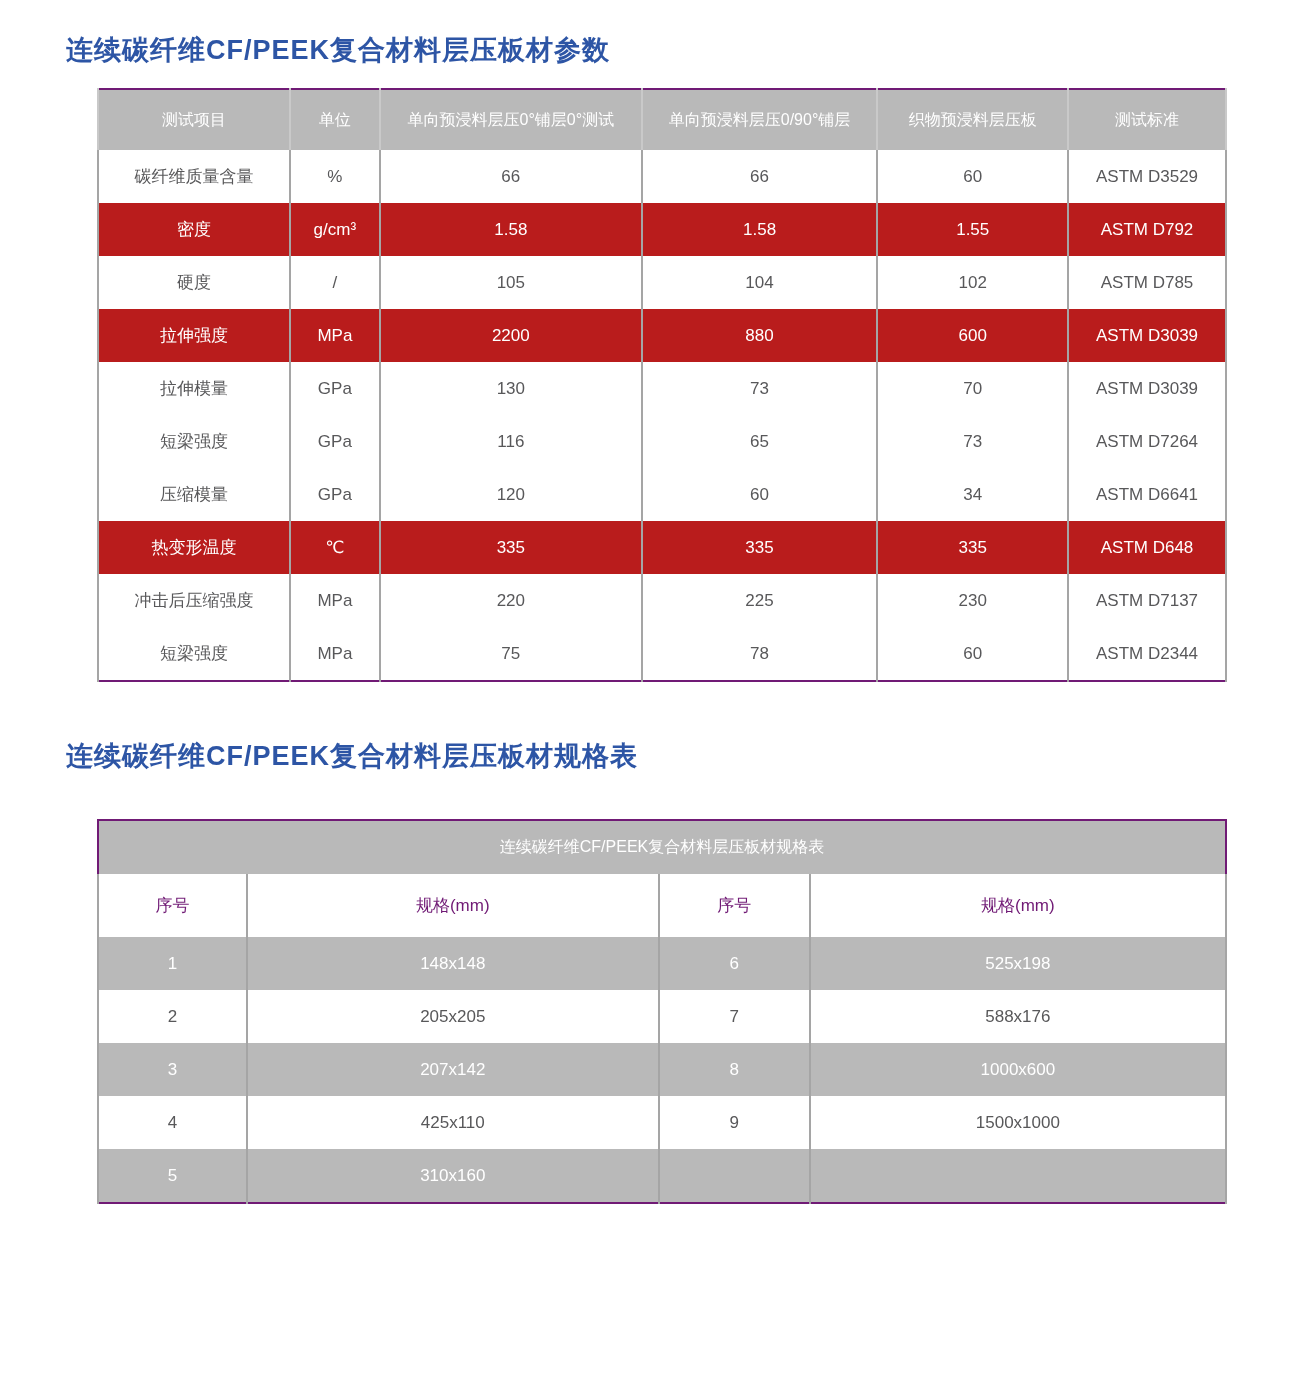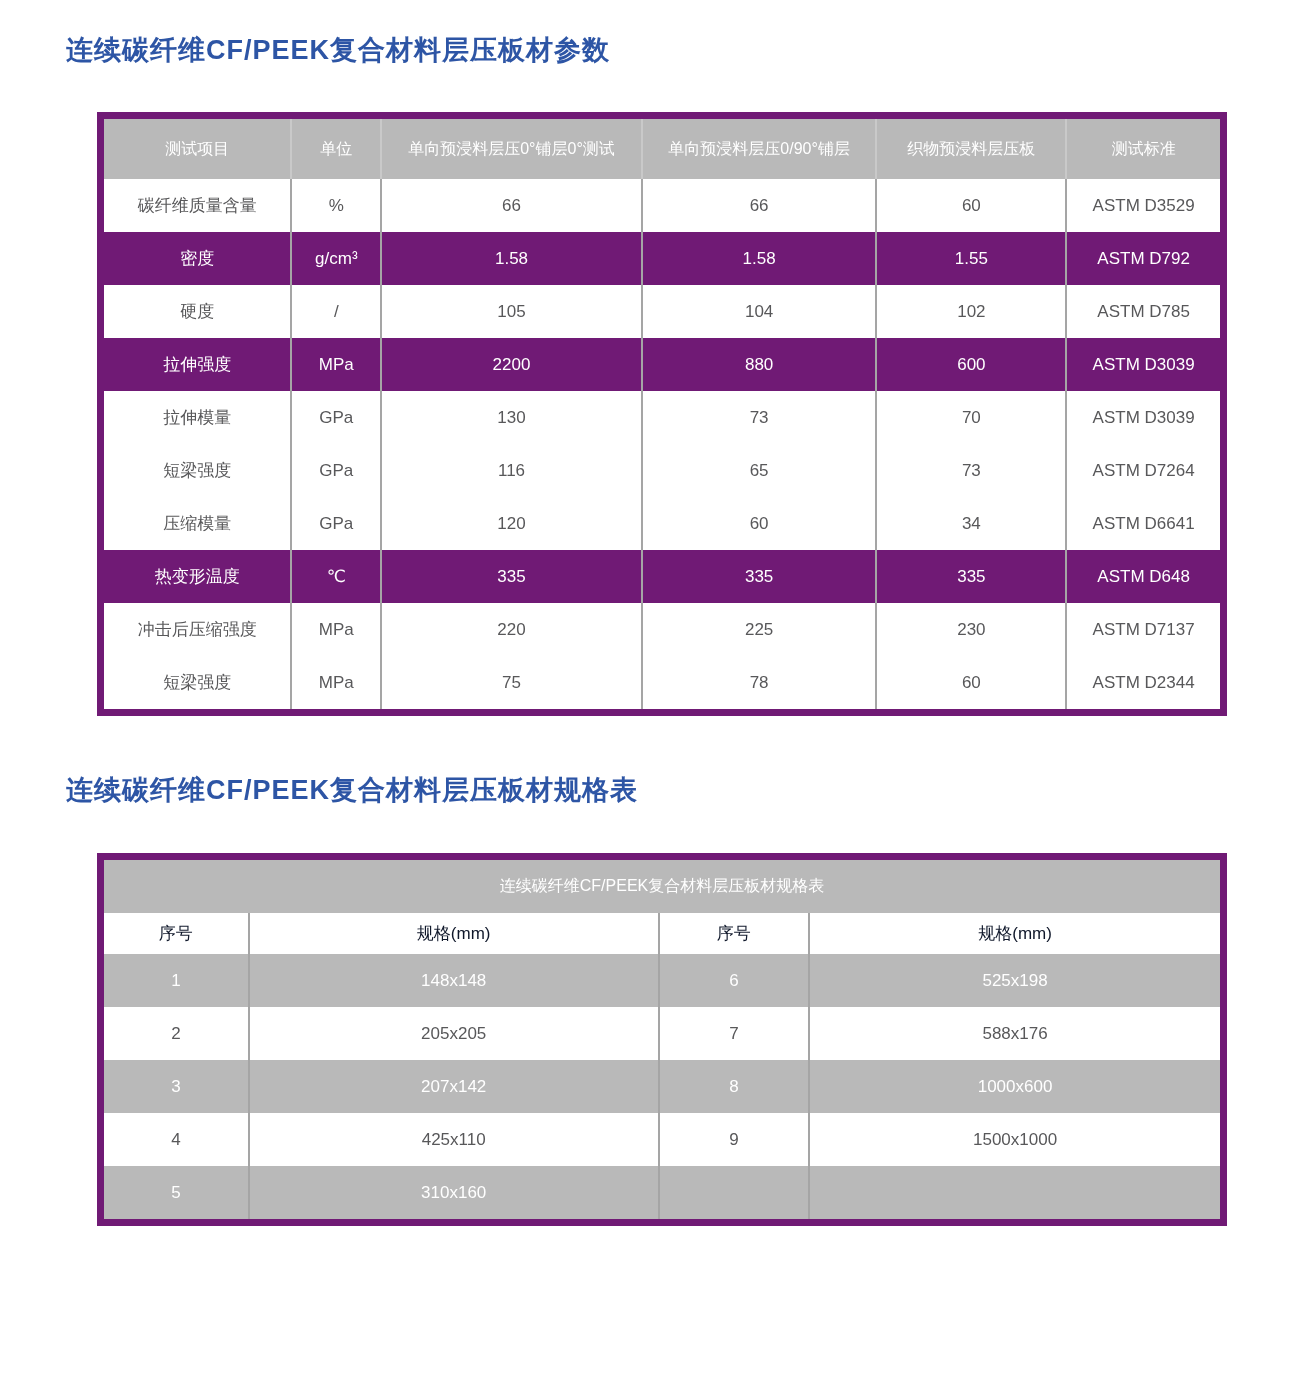--- a/index.html
+++ b/index.html
@@ -19,25 +19,25 @@
     margin: 0 0 0 66px;
     font-size: 27px;
     font-weight: bold;
     color: #2d55a5;
     letter-spacing: 1px;
   }
   .section-title.second {
     margin-top: 56px;
   }
   table.data-table {
-    margin: 44px 0 0 97px;
+    margin: 20px 0 0 97px;
     width: 1130px;
     border-collapse: collapse;
     table-layout: fixed;
-    border: 7px solid #701a75;
+    border: 2px solid #701a75;
     font-size: 17px;
   }
   table.data-table th,
   table.data-table td {
     text-align: center;
     vertical-align: middle;
     font-weight: normal;
     padding: 0 6px;
     overflow: hidden;
     white-space: nowrap;
@@ -52,35 +52,35 @@
     border-right: 2px solid #c9c9c9;
   }
   #params-table tbody td {
     height: 53px;
     color: #58585a;
     border-left: 2px solid #a5a5a5;
     border-right: 2px solid #a5a5a5;
     background: #ffffff;
   }
   #params-table tbody tr.gray td {
-    background: #701a75;
+    background: #b91c1c;
     color: #ffffff;
   }
   
   #spec-table { margin-top: 45px; }
   #spec-table th.caption-cell {
     background: #b9b9b9;
     color: #ffffff;
     height: 53px;
     font-size: 16px;
   }
   #spec-table thead th.col-h {
     background: #ffffff;
-    color: #0f172a;
-    height: 41px;
+    color: #701a75;
+    height: 63px;
     font-size: 17px;
     border-left: 2px solid #a5a5a5;
     border-right: 2px solid #a5a5a5;
   }
   #spec-table tbody td {
     height: 53px;
     color: #58585a;
     background: #ffffff;
     border-left: 2px solid #a5a5a5;
     border-right: 2px solid #a5a5a5;

